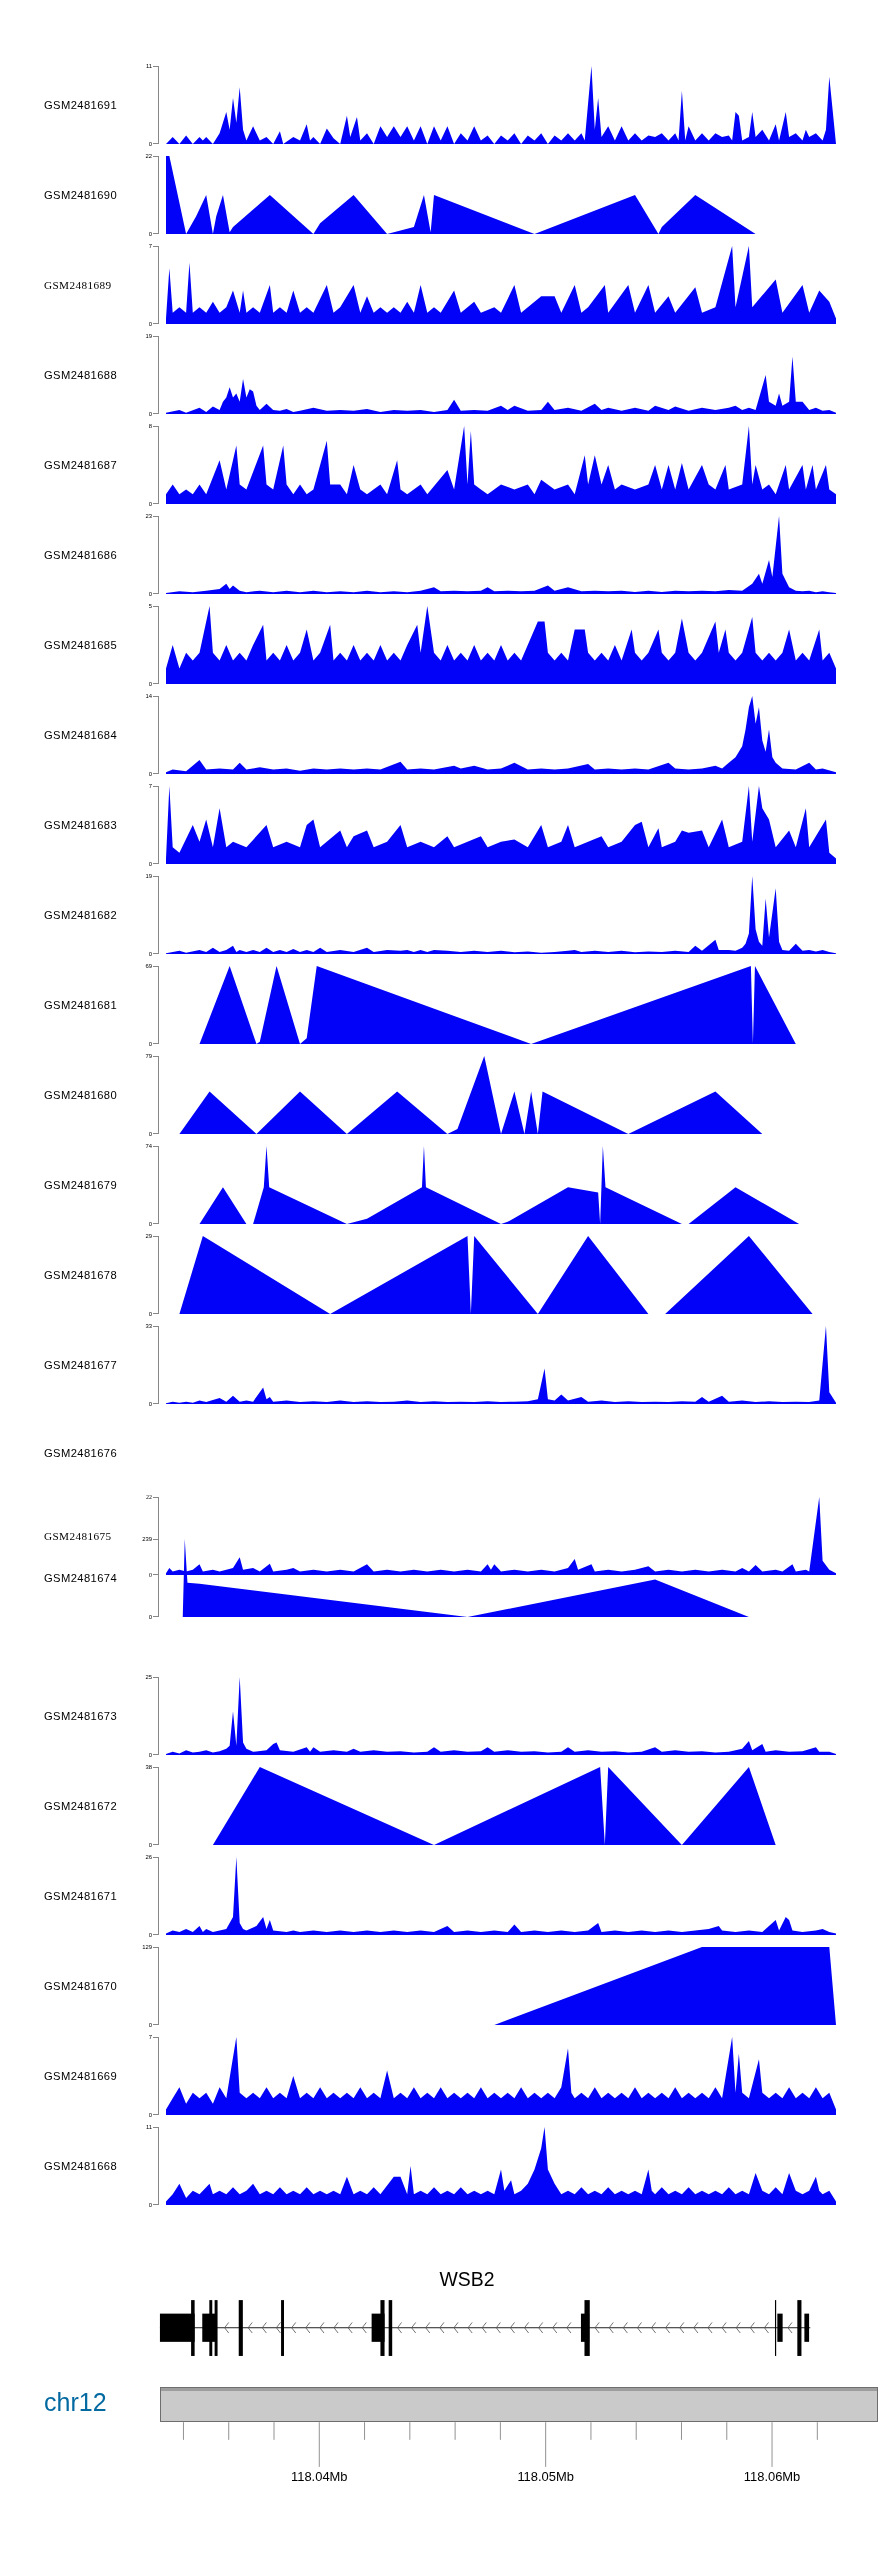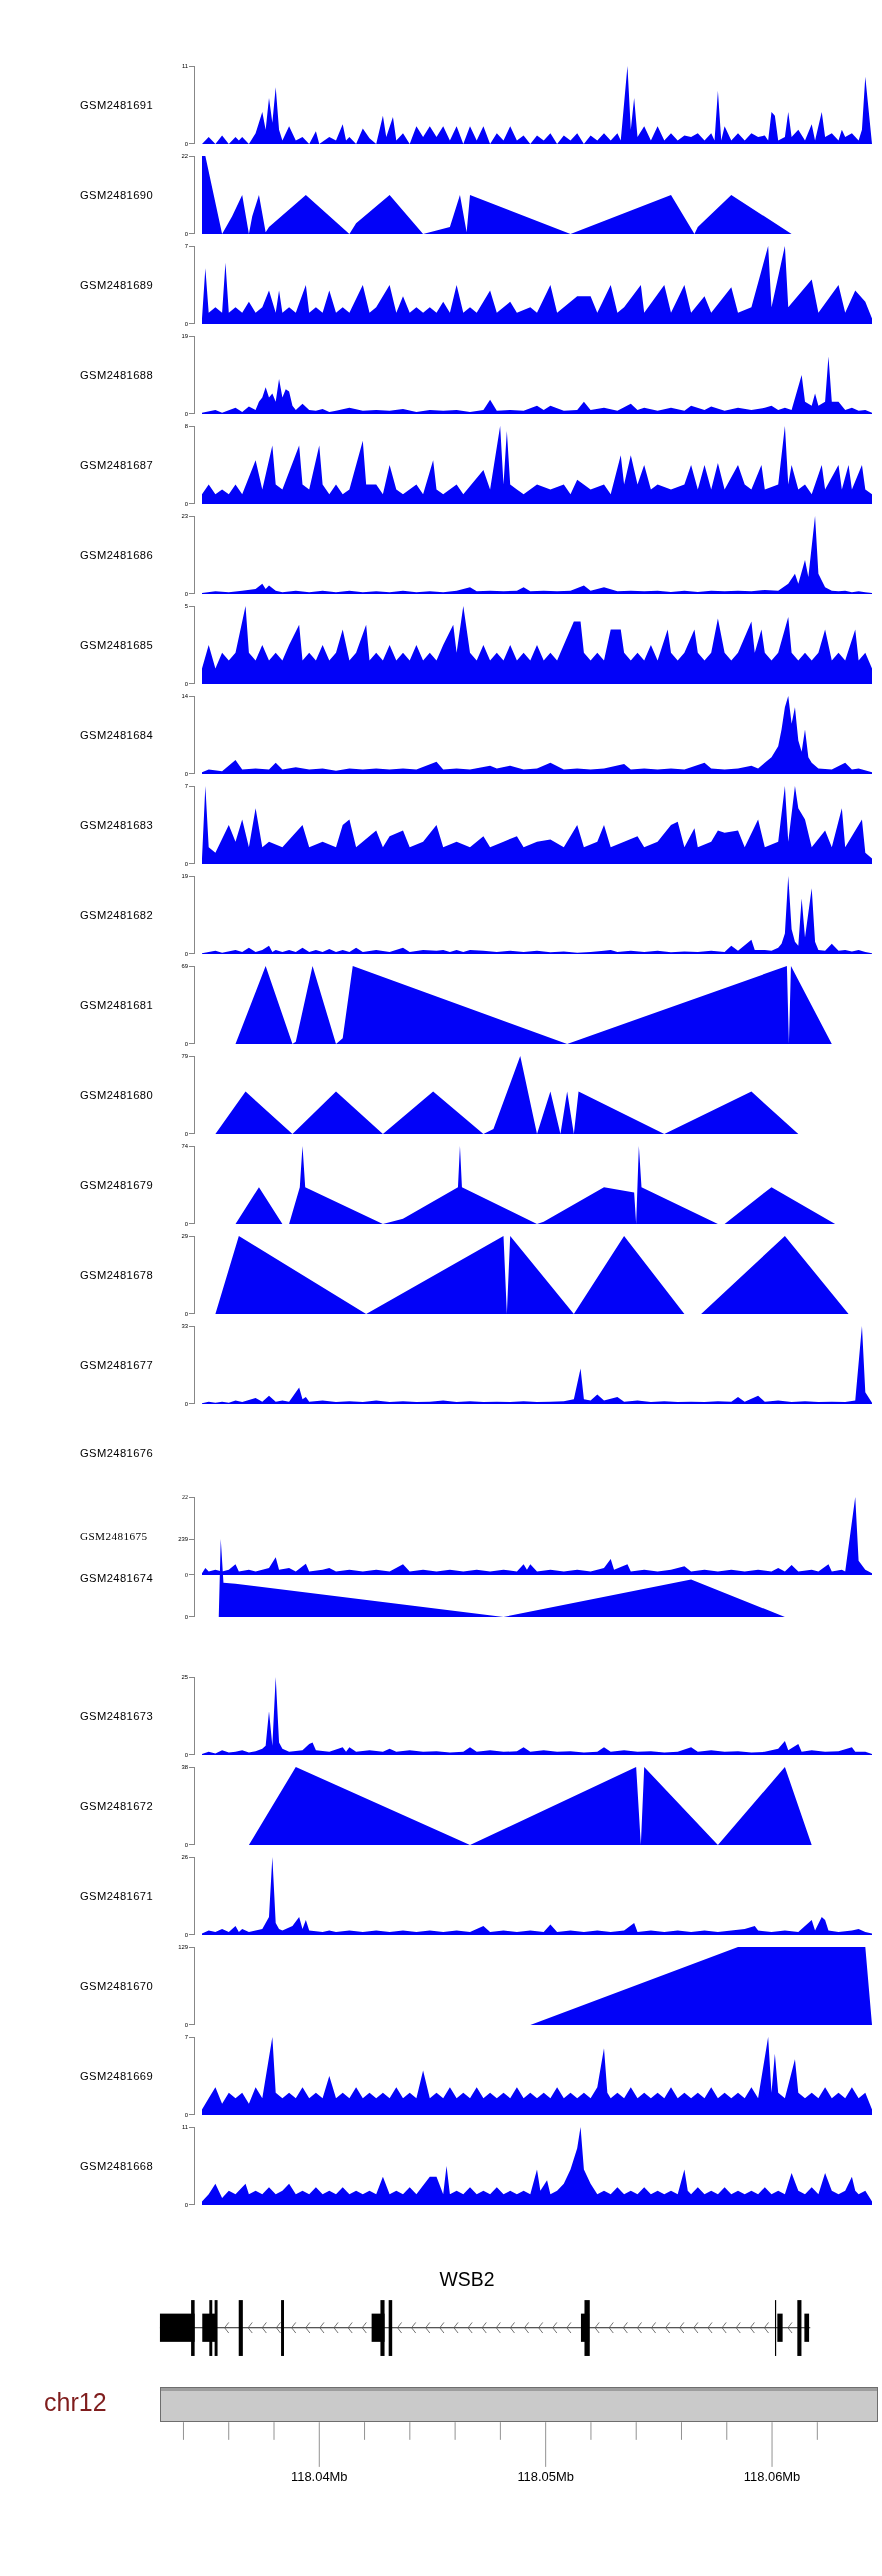--- a/index.html
+++ b/index.html
@@ -1,32 +1,32 @@
 <!DOCTYPE html>
 <html style="font-size:9.4px"><head>
 <meta charset="utf-8">
 <style>
   html,body{margin:0;padding:0;background:#ffffff;}
   body{font-family:"Liberation Sans", sans-serif; color:#000;}
   #page{position:relative;width:882px;height:2576px;background:#fff;overflow:hidden;}
 
-  .trow{position:absolute;left:0;width:817px;margin-left:36px;}
+  .trow{position:absolute;left:0;width:817px;}
   .tlabel{position:absolute;left:44px;font-size:11.2px;letter-spacing:0.4px;color:#000;white-space:nowrap;}
   .axis{position:absolute;left:136px;width:30px;top:0;bottom:0;}
   .axis .vline{position:absolute;left:22.3px;top:0;bottom:0;width:1.2px;background:#878787;}
   .axis .tick-top{position:absolute;left:17px;top:0;width:5.3px;height:1.2px;background:#878787;}
   .axis .tick-bot{position:absolute;left:17px;bottom:0;width:5.3px;height:1.2px;background:#878787;}
   .axis .ymax{position:absolute;right:14px;top:-2.9px;font-size:5.9px;}
   .axis .yzero{position:absolute;right:14px;bottom:-2.9px;font-size:5.9px;}
   .plot{position:absolute;left:166px;top:0;}
 
   #gene-title{position:absolute;left:467px;top:2268px;transform:translateX(-50%);font-size:19.4px;color:#000;}
   #gene-svg{position:absolute;left:0;top:2294px;}
 
-  #chrom-label{position:absolute;left:44px;top:2388px;font-size:25px;color:#7f1d1d;}
+  #chrom-label{position:absolute;left:44px;top:2388px;font-size:25px;color:#0369a1;}
   #ideogram{position:absolute;left:160px;top:2387px;width:718px;height:35px;
             background:linear-gradient(#9d9d9d 0 2.9px,#cacaca 2.9px);
             border:0.6px solid #6e6e6e;box-sizing:border-box;}
   #ruler-svg{position:absolute;left:0;top:2422px;}
 </style>
 </head>
 <body>
 
 <div id="page">
   <div id="tracks">
@@ -50,21 +50,21 @@
           <div class="tick-top"></div>
           <div class="tick-bot"></div>
           <span class="ymax">22</span>
           <span class="yzero">0</span>
         </div>
         <svg class="plot" width="670" height="78" viewBox="0 0 1140 132" preserveAspectRatio="none">
           <polygon points="0,132 0.0,0.0 5.7,0.0 34.2,132.0 51.3,102.0 68.4,66.0 79.8,132.0 85.5,102.0 96.9,66.0 108.3,129.0 114.0,120.0 176.7,66.0 250.8,132.0 262.2,114.0 319.2,66.0 376.2,132.0 421.8,120.0 438.9,66.0 450.3,129.0 456.0,66.0 627.0,132.0 798.0,66.0 837.9,132.0 843.6,120.0 900.6,66.0 1003.2,132.0 1140.0,132.0 1140,132" fill="#0202f8" stroke="none"></polygon>
         </svg>
       </div>
       <div class="trow" style="top: 246px; height: 78px;">
-        <div class="tlabel" style="top: 50%; transform: translateY(-50%);">GSM2481689</div>
+        <div class="tlabel" style="top: 50%; transform: translateY(-50%); font-family: Liberation Serif, serif;">GSM2481689</div>
         <div class="axis">
           <div class="vline"></div>
           <div class="tick-top"></div>
           <div class="tick-bot"></div>
           <span class="ymax">7</span>
           <span class="yzero">0</span>
         </div>
         <svg class="plot" width="670" height="78" viewBox="0 0 1140 132" preserveAspectRatio="none">
           <polygon points="0,132 0.0,122.6 5.7,37.7 11.4,113.1 22.8,103.7 34.2,113.1 39.9,28.3 45.6,113.1 57.0,103.7 68.4,113.1 79.8,94.3 91.2,113.1 102.6,103.7 114.0,75.4 125.4,113.1 131.1,75.4 136.8,113.1 148.2,103.7 159.6,113.1 176.7,66.0 182.4,113.1 193.8,103.7 205.2,113.1 216.6,75.4 228.0,113.1 239.4,103.7 250.8,113.1 273.6,66.0 285.0,113.1 296.4,103.7 319.2,66.0 330.6,113.1 342.0,84.9 353.4,113.1 364.8,103.7 376.2,113.1 387.6,103.7 399.0,113.1 410.4,94.3 421.8,113.1 433.2,66.0 444.6,113.1 456.0,103.7 467.4,113.1 490.2,75.4 501.6,113.1 524.4,94.3 535.8,113.1 558.6,103.7 570.0,113.1 592.8,66.0 604.2,113.1 615.6,103.7 638.4,84.9 661.2,84.9 672.6,113.1 695.4,66.0 706.8,113.1 718.2,103.7 746.7,66.0 752.4,113.1 786.6,66.0 798.0,113.1 820.8,66.0 832.2,113.1 855.0,84.9 866.4,113.1 900.6,69.8 912.0,113.1 934.8,103.7 963.3,0.0 969.0,103.7 991.8,0.0 997.5,103.7 1037.4,56.6 1048.8,113.1 1083.0,66.0 1094.4,113.1 1111.5,75.4 1128.6,94.3 1140.0,122.6 1140,132" fill="#0202f8" stroke="none"></polygon>
         </svg>

